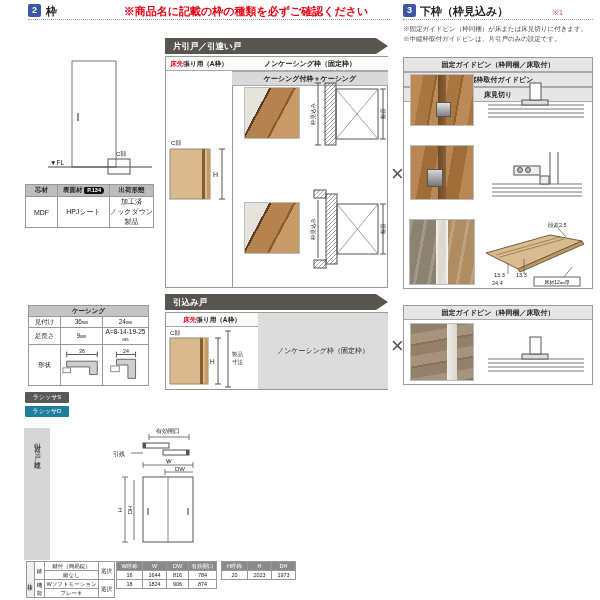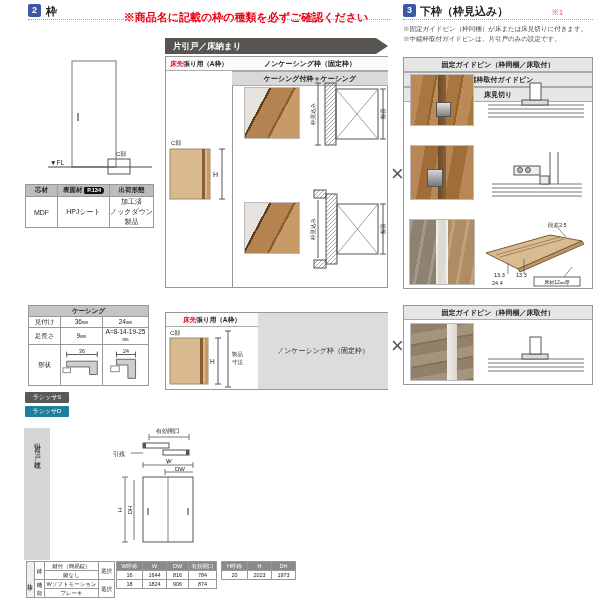--- a/index.html
+++ b/index.html
@@ -4,21 +4,21 @@
 <style>
   html,body{margin:0;padding:0;background:#fff;}
   .page{position:relative;width:600px;height:600px;background:#fff;overflow:hidden;
         font-family:"Liberation Sans",sans-serif;color:#222;}
   .abs{position:absolute;}
   
   .numbadge{position:absolute;width:13px;height:13px;border-radius:2px;background:#3c57a5;
             color:#fff;font-size:9px;font-weight:bold;text-align:center;line-height:13px;}
   .sectitle{position:absolute;font-size:11px;font-weight:bold;color:#222;}
   .notice{position:absolute;left:100px;top:4px;width:292px;text-align:center;
-          font-size:11px;font-weight:bold;color:#e60012;margin-top:6px;}
+          font-size:11px;font-weight:bold;color:#e60012;}
   .ref1{position:absolute;left:552px;top:6px;font-size:8px;color:#cc6666;}
   .dotted{position:absolute;border-bottom:1px dotted #8fa0bb;height:0;}
   .notes{position:absolute;left:403px;top:24px;width:192px;font-size:6.5px;line-height:1.55;color:#444;}
   
   .banner{position:absolute;left:165px;width:223px;height:16px;background:#58544f;color:#fff;
           font-size:8.5px;font-weight:bold;line-height:16px;padding-left:8px;box-sizing:border-box;
           clip-path:polygon(0 0,calc(100% - 12px) 0,100% 50%,calc(100% - 12px) 100%,0 100%);}
   
   .box{position:absolute;border:1px solid #999;background:#fff;box-sizing:border-box;}
   .subhead{height:13px;line-height:13px;text-align:center;font-size:7px;font-weight:bold;
@@ -159,21 +159,21 @@
               <line x1="32" y1="4" x2="32" y2="10" stroke="#555"></line>
           <text x="22" y="5" font-size="5.5" text-anchor="middle">24</text>
           <polygon points="12,12 32,12 32,32 24,32 24,18 12,18" fill="#cfcfcf" stroke="#666"></polygon>
           <rect x="6" y="19" width="9" height="6" fill="#fff" stroke="#888"></rect>
         </svg>
       </td>
     </tr>
   </tbody>
     </table>
 
-  <div class="banner" style="top:38px;">片引戸／床納まり</div>
+  <div class="banner" style="top:38px;">片引戸／引違い戸</div>
 
   <div class="box" style="left:165px;top:56px;width:223px;height:232px;">
     <div class="abs" style="left:0;top:0;width:66px;height:230px;border-right:1px solid #999;">
       <div class="subhead white" style="font-size:6.6px;">
         <span class="red">床先</span><span>張り用（A枠）</span>
       </div>
       <svg class="abs" style="left:0;top:78px;" width="66" height="95" viewBox="0 0 66 95">
         <text x="5" y="10" font-size="6">C部</text>
         <rect x="4" y="14" width="40" height="50" fill="#d9ba8e" stroke="#998a6a"></rect>
         <rect x="36" y="14" width="3" height="50" fill="#8a5c30"></rect>
@@ -229,20 +229,21 @@
           <line x1="70" y1="16" x2="76" y2="16" stroke="#555"></line>
             <line x1="70" y1="66" x2="76" y2="66" stroke="#555"></line>
           <text x="71" y="41" font-size="5.5" text-anchor="middle" transform="rotate(90 71 41)">壁厚</text>
         </svg>
       </div>
     </div>
   </div>
 
   <div class="cross" style="left:391px;top:163px;">×</div>
 
+  <div class="banner" style="top:294px;">引込み戸</div>
 
   <div class="box" style="left:165px;top:312px;width:223px;height:78px;">
     <div class="abs" style="left:0;top:0;width:92px;height:76px;border-right:1px solid #999;">
       <div class="subhead white" style="font-size:6.6px;">
         <span class="red">床先</span><span>張り用（A枠）</span>
       </div>
       <svg class="abs" style="left:0;top:13px;" width="92" height="63" viewBox="0 0 92 63">
         <text x="4" y="9" font-size="6">C部</text>
         <rect x="4" y="12" width="38" height="46" fill="#d9ba8e" stroke="#998a6a"></rect>
         <rect x="34" y="12" width="3" height="46" fill="#8a5c30"></rect>

